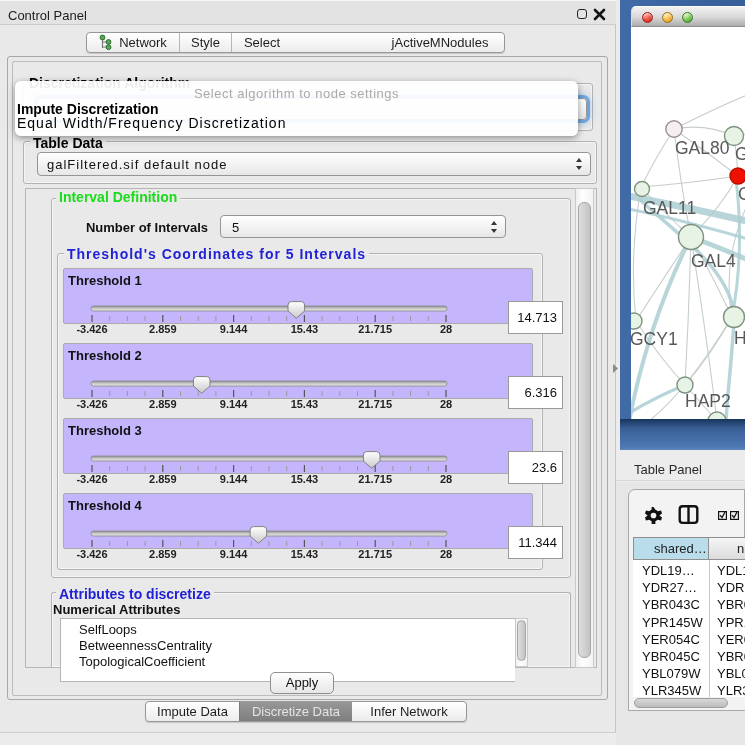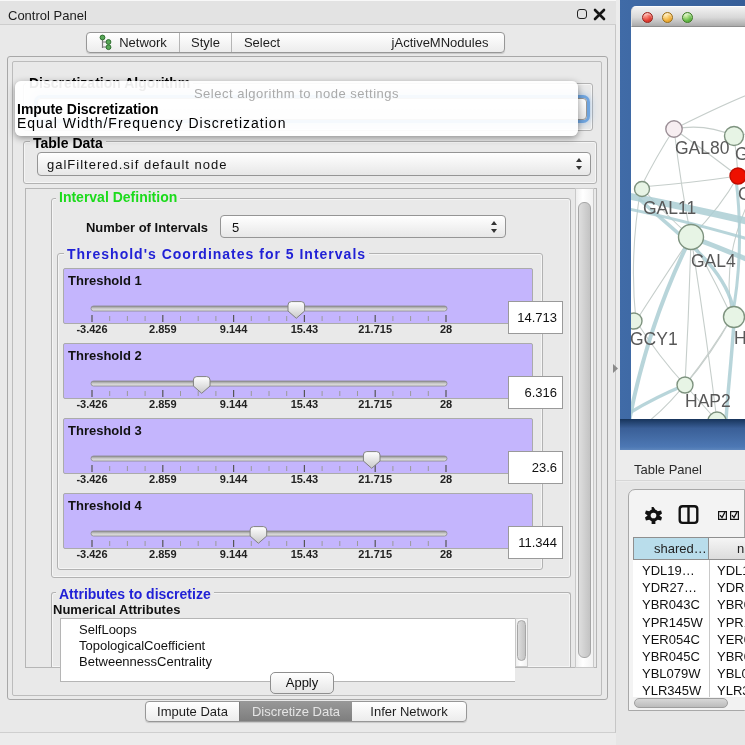--- a/index.html
+++ b/index.html
@@ -354,22 +354,22 @@
           <path transform="translate(194.4,0)" d="M -8.3 36 Q -8.3 32.6 -4.9 32.6 L 4.9 32.6 Q 8.3 32.6 8.3 36 L 8.3 42 L 0 49.3 L -8.3 42 Z" fill="url(#th3)" stroke="#808080" stroke-width="1"></path>
         </svg>
     <div class="vbox">11.344</div>
   </div>
 
   <div class="gb" style="left:51px;top:592px;width:520px;height:75px;border-bottom:none;border-radius:3px 3px 0 0;"></div>
   <div class="gbt" style="left:56px;top:586px;color:#2121d6;">Attributes to discretize</div>
   <div class="abs bold" style="left:53px;top:602px;font-size:13px;color:#111;">Numerical Attributes</div>
   <div id="numlist">
     <div>SelfLoops</div>
+    <div>BetweennessCentrality</div>
     <div>TopologicalCoefficient</div>
-    <div>BetweennessCentrality</div>
   </div>
 
   <div class="sbtrack" style="left:515px;top:618px;width:13px;height:49px;"></div>
   <div class="sbthumb" style="left:517px;top:620px;width:9px;height:41px;"></div>
 
   <div class="sbtrack" style="left:575px;top:188px;width:19px;height:480px;"></div>
   <div class="sbthumb" style="left:578px;top:202px;width:13px;height:456px;"></div>
 
   <div id="apply">Apply</div>
 

